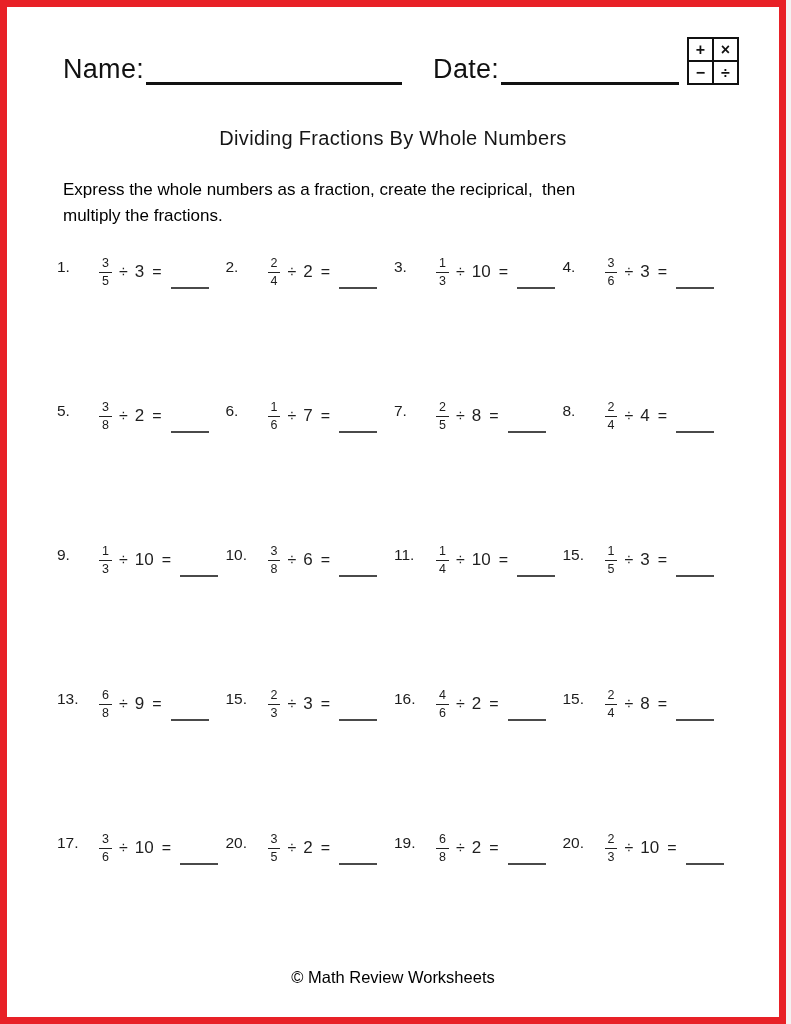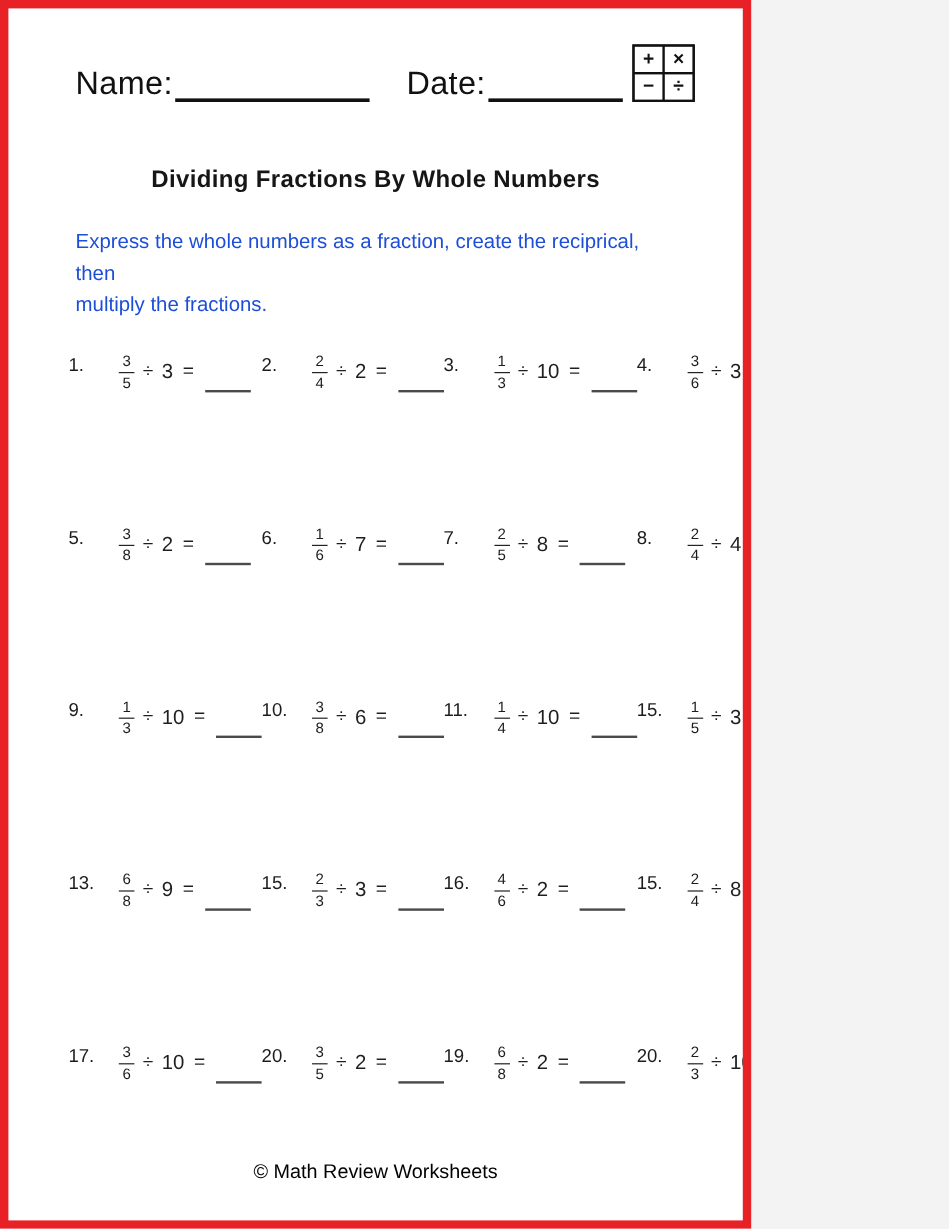--- a/index.html
+++ b/index.html
@@ -1,18 +1,18 @@
 <!DOCTYPE html>
 <html><head>
 <meta charset="utf-8">
 <style>
   html, body { margin:0; padding:0; background:#f3f3f3; }
   .page {
     position:relative;
-    width:626px; height:1024px;
+    width:786px; height:1024px;
     box-sizing:border-box;
     background:#ffffff;
     border:7px solid #e82127;
     font-family:"Liberation Sans", sans-serif;
     color:#1f1f1f;
     overflow:hidden;
   }
   
   .header { display:flex; align-items:flex-end; padding:30px 40px 0 56px; }
   .field-label { font-size:27px; color:#111; letter-spacing:0.3px; line-height:1.1; }
@@ -23,24 +23,24 @@
   .op-icon {
     display:grid; grid-template-columns:1fr 1fr; grid-template-rows:1fr 1fr;
     gap:2px; background:#111; border:2px solid #111;
     width:48px; height:44px; margin-left:8px; flex:0 0 auto;
   }
   .op-cell {
     background:#fff; display:flex; align-items:center; justify-content:center;
     font-weight:700; font-size:16px; color:#111; line-height:1;
   }
   
-  .title { text-align:center; font-size:20px; font-weight:700; margin-top:54px; letter-spacing:0.3px; color:#161616; }
+  .title { text-align:center; font-size:20px; font-weight:400; margin-top:42px; letter-spacing:0.3px; color:#161616; }
   .instructions {
     margin:27px 56px 0 56px; font-size:17px; line-height:26px;
-    white-space:pre-wrap; color:#1d4ed8; max-width:660px;
+    white-space:pre-wrap; color:#000000; max-width:660px;
   }
   
   .problems-grid {
     display:grid; grid-template-columns:repeat(4, 1fr);
     row-gap:100px; margin:22px 48px 0 50px;
   }
   .problem { display:flex; align-items:flex-start; height:44px; }
   .p-num { font-size:15.5px; font-weight:500; min-width:30px; padding-top:7px; color:#1c1c1c; }
   .expr { display:inline-flex; align-items:center; margin-left:12px; height:42px; }
   .fraction { display:flex; flex-direction:column; align-items:center; font-size:12.5px; line-height:1.15; color:#1c1c1c; }

